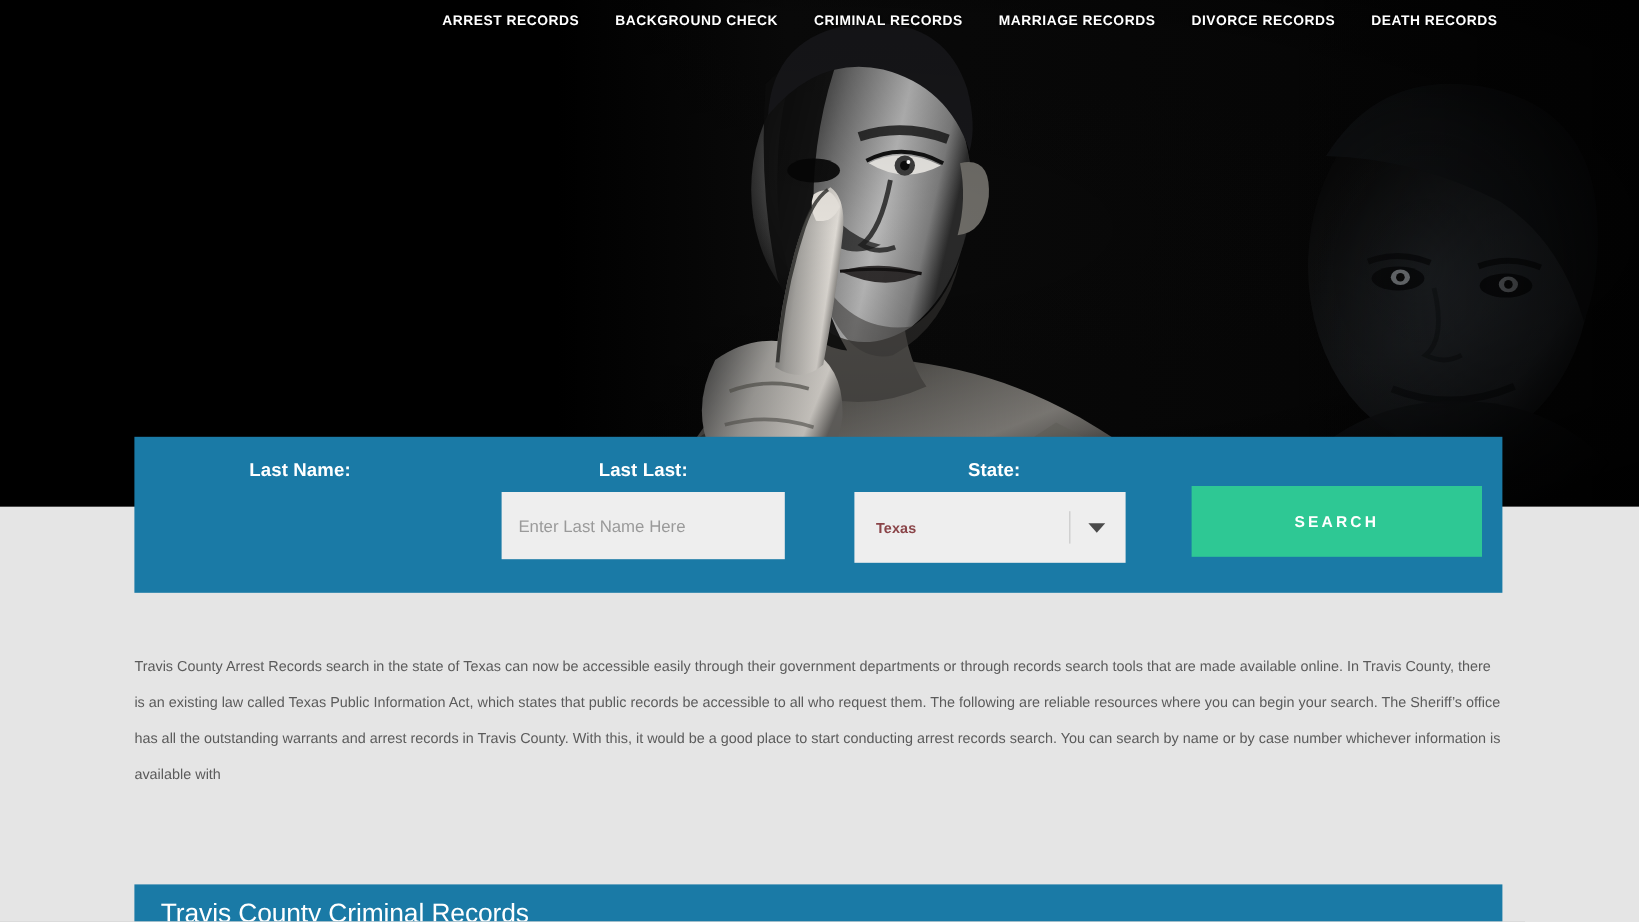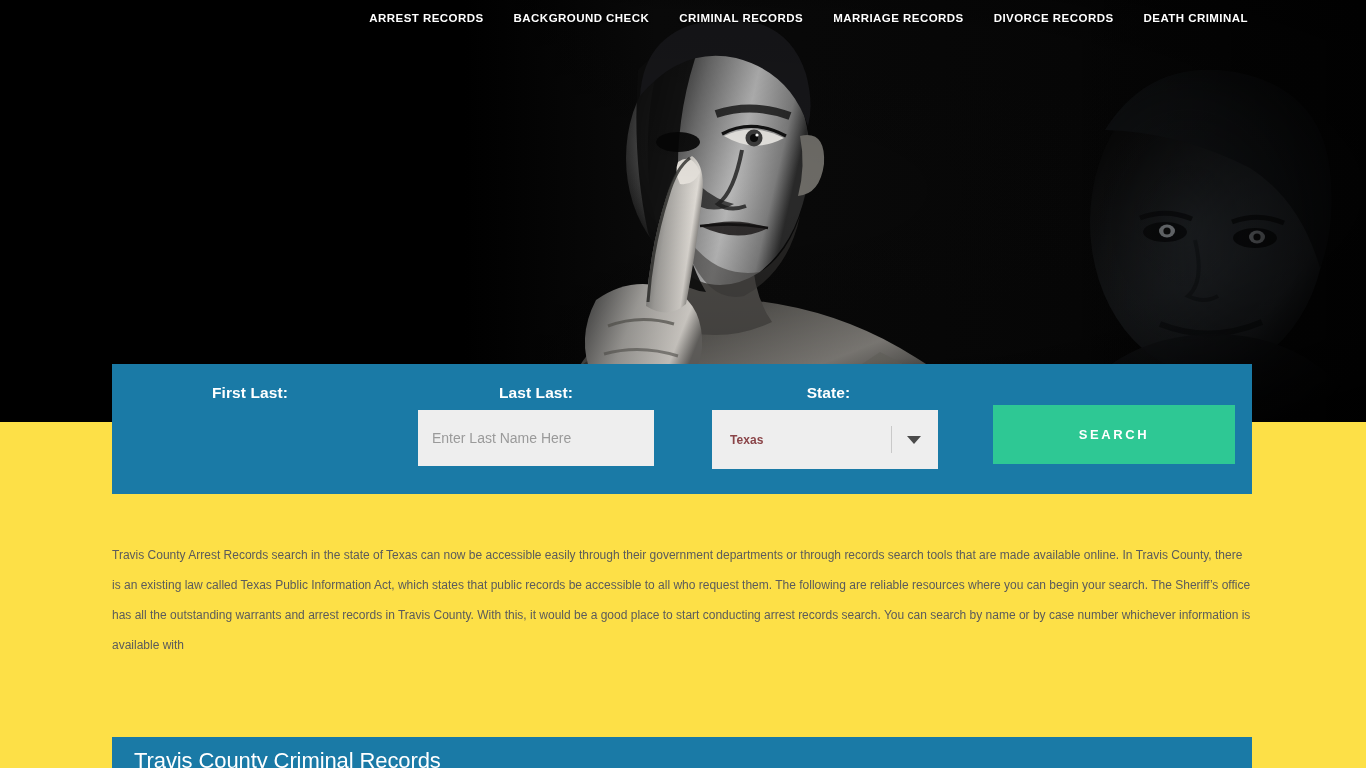--- a/index.html
+++ b/index.html
@@ -10,21 +10,21 @@
     height: 768px;
     overflow: hidden;
     background: #ffffff;
     font-family: "Liberation Sans", sans-serif;
   }
 
   .page {
     position: relative;
     width: 1366px;
     height: 768px;
-    background: #fde047;
+    background: #e5e5e5;
   }
 
   
   .hero {
     position: absolute;
     left: 0; top: 0;
     width: 1366px;
     height: 422px;
     background: #000000;
     overflow: hidden;
@@ -385,29 +385,29 @@
         <rect x="1040" y="0" width="326" height="422" fill="url(#rightFade)" opacity="0.55"></rect>
       </svg>
     </div>
 
     <nav class="nav">
       <a class="nav-item">ARREST RECORDS</a>
       <a class="nav-item">BACKGROUND CHECK</a>
       <a class="nav-item">CRIMINAL RECORDS</a>
       <a class="nav-item">MARRIAGE RECORDS</a>
       <a class="nav-item">DIVORCE RECORDS</a>
-      <a class="nav-item">DEATH CRIMINAL</a>
+      <a class="nav-item">DEATH RECORDS</a>
     </nav>
 
   </div>
 
   <div class="search-band">
 
     <div class="field" id="field-first">
-      <span class="field-label">First Last:</span>
+      <span class="field-label">Last Name:</span>
     </div>
 
     <div class="field" id="field-last">
       <span class="field-label">Last Last:</span>
       <input class="text-input" type="text" placeholder="Enter Last Name Here" style="">
     </div>
 
     <div class="field" id="field-state">
       <span class="field-label">State:</span>
       <div class="select-wrap">

